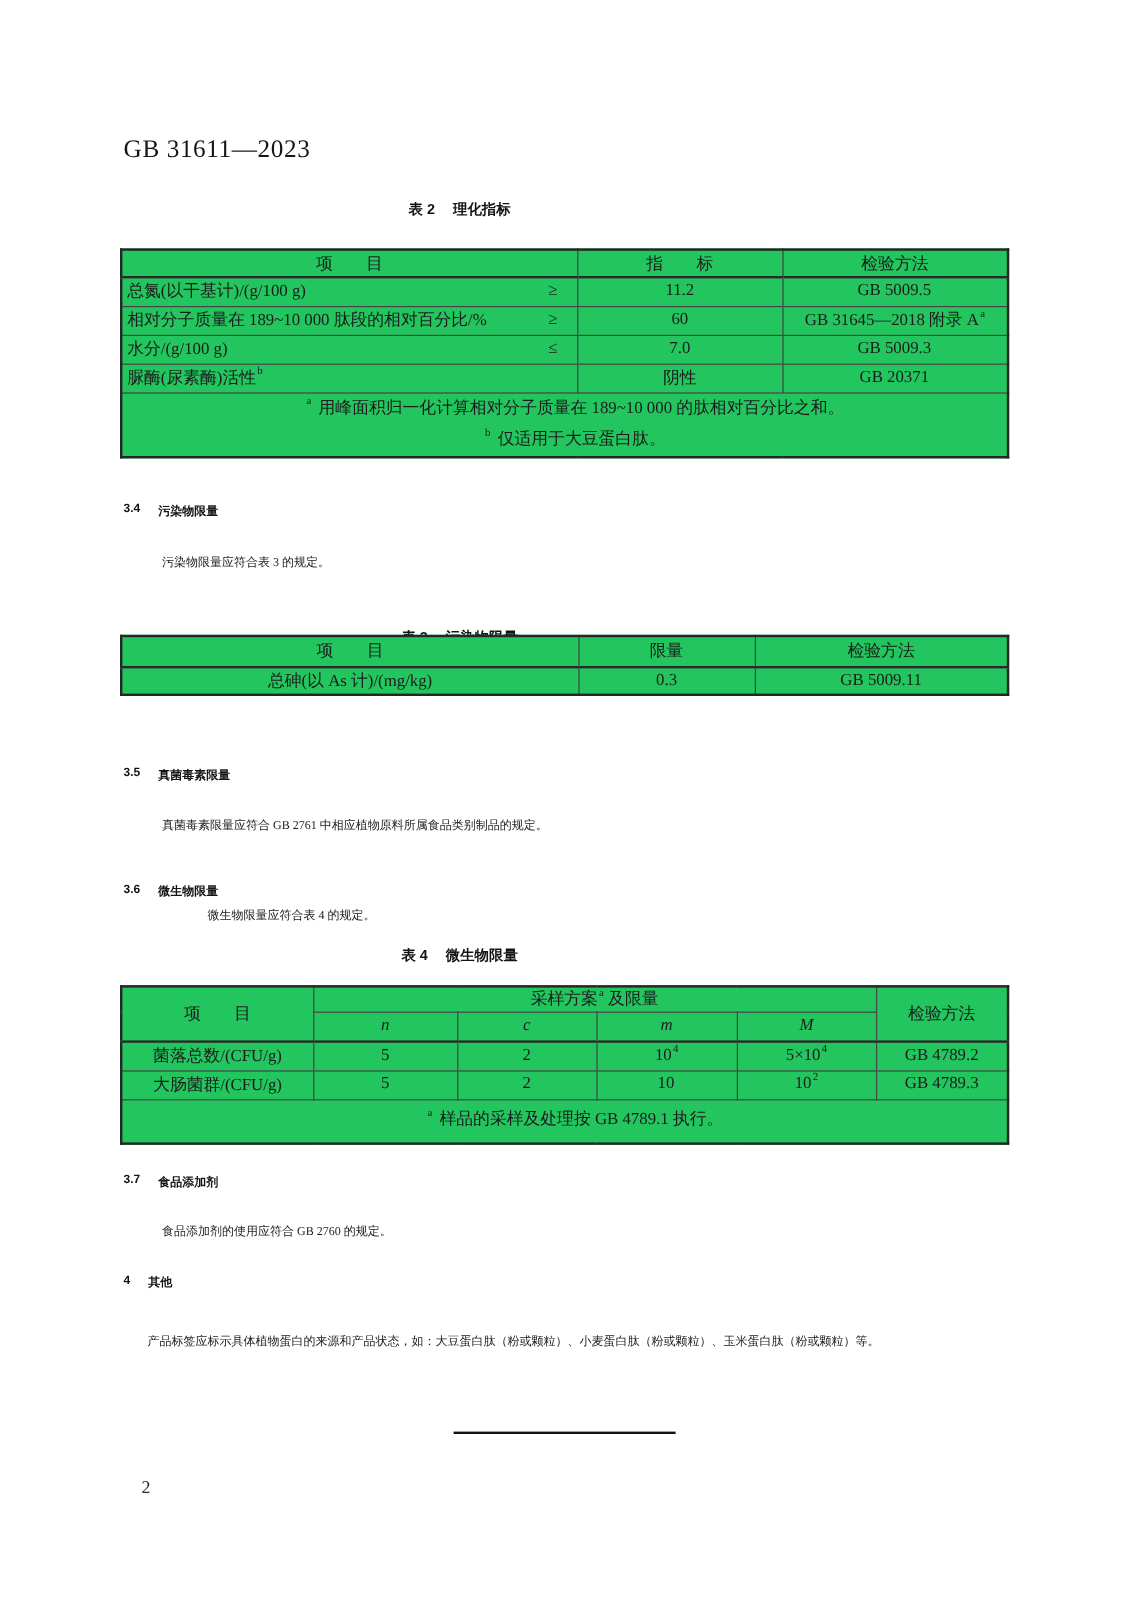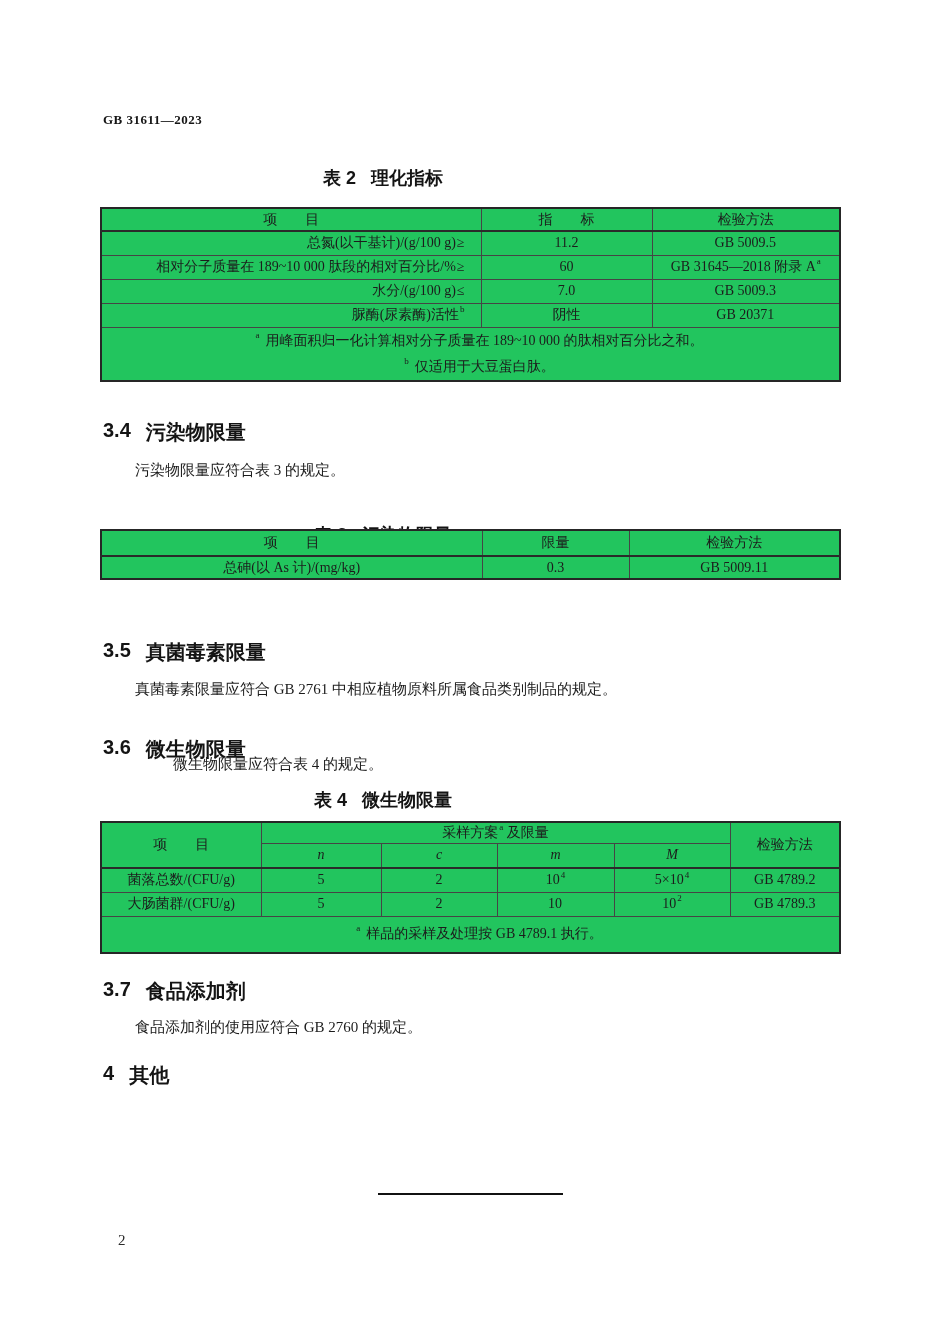--- a/index.html
+++ b/index.html
@@ -3,51 +3,51 @@
 <meta charset="utf-8">
 <style>
   html,body{margin:0;padding:0;background:#ffffff;}
   .page{
     position:relative;width:950px;height:1344px;background:#ffffff;
     font-family:"Liberation Serif","DejaVu Serif",serif;color:#1c1c1c;overflow:hidden;
   }
   .doc-number{
     position:absolute;left:103px;top:112px;
     font-family:"Liberation Serif","DejaVu Serif",serif;
-    font-weight:bold;font-size:13px;letter-spacing:.5px;color:#161616;
+    font-weight:normal;font-size:21px;letter-spacing:.5px;color:#161616;
   }
   .tbl-title{
     position:absolute;left:0;width:766px;text-align:center;
     font-family:"Liberation Sans","DejaVu Sans",sans-serif;
-    font-weight:bold;font-size:18px;color:#141414;
+    font-weight:bold;font-size:12px;color:#141414;
   }
   .tbl-title .tname{margin-left:15px;}
   .sec{
     position:absolute;left:103px;display:flex;
     font-family:"Liberation Sans","DejaVu Sans",sans-serif;
-    font-weight:bold;font-size:20px;color:#141414;
+    font-weight:bold;font-size:10px;color:#141414;
   }
   .sec .ttl{margin-left:15px;}
   .para{
-    position:absolute;font-size:15px;color:#1c1c1c;line-height:22px;
+    position:absolute;font-size:10px;color:#1c1c1c;line-height:22px;
     font-family:"Liberation Serif","DejaVu Serif",serif;
   }
   .para.block{line-height:31px;text-indent:2em;}
   table.gbtable{
     position:absolute;border-collapse:collapse;table-layout:fixed;
     border:2px solid #262626;background:#22c55e;
   }
   table.gbtable td{
     border:1px solid #454545;text-align:center;vertical-align:middle;
     font-family:"Liberation Serif","DejaVu Serif",serif;
     font-size:14px;color:#1c1c1c;padding:0 4px;overflow:hidden;
   }
   table.gbtable tr.hd td{border-bottom-width:2px;border-bottom-color:#2a2a2a;}
   td.cl{text-align:left;padding-left:9px;}
-  .itemflex{display:flex;justify-content:flex-end;align-items:center;padding-right:12px;}
+  .itemflex{display:flex;justify-content:space-between;align-items:center;padding-right:12px;}
   .op{font-size:14px;}
   sup{font-size:9px;line-height:0;position:relative;top:-1px;margin-left:1px;}
   .ital{font-style:italic;}
   td.fnote{text-align:left;padding:6px 10px 8px 12px;border-top-width:1px;}
   .fnline{line-height:26px;font-size:14px;padding-left:18px;}
   .fnline sup{margin-right:6px;margin-left:0;}
   .end-line{position:absolute;left:378px;top:1193px;width:185px;height:2px;background:#111;}
   .page-num{position:absolute;left:118px;top:1232px;font-size:15px;color:#2a2a2a;}
 </style>
 </head>
@@ -216,18 +216,19 @@
   <div class="sec" style="top:978px;">
     <span class="num">3.7</span>
       <span class="ttl">食品添加剂</span>
   </div>
   <div class="para" style="left:135px;top:1016px;">食品添加剂的使用应符合 GB 2760 的规定。</div>
 
   <div class="sec" style="top:1062px;">
     <span class="num">4</span>
       <span class="ttl">其他</span>
   </div>
+  <div class="para block" style="left:103px;top:1103px;width:744px;">产品标签应标示具体植物蛋白的来源和产品状态，如：大豆蛋白肽（粉或颗粒）、小麦蛋白肽（粉或颗粒）、玉米蛋白肽（粉或颗粒）等。</div>
 
   <div class="end-line"></div>
 
   <div class="page-num">2</div>
 
 </div>
 
 </body></html>

